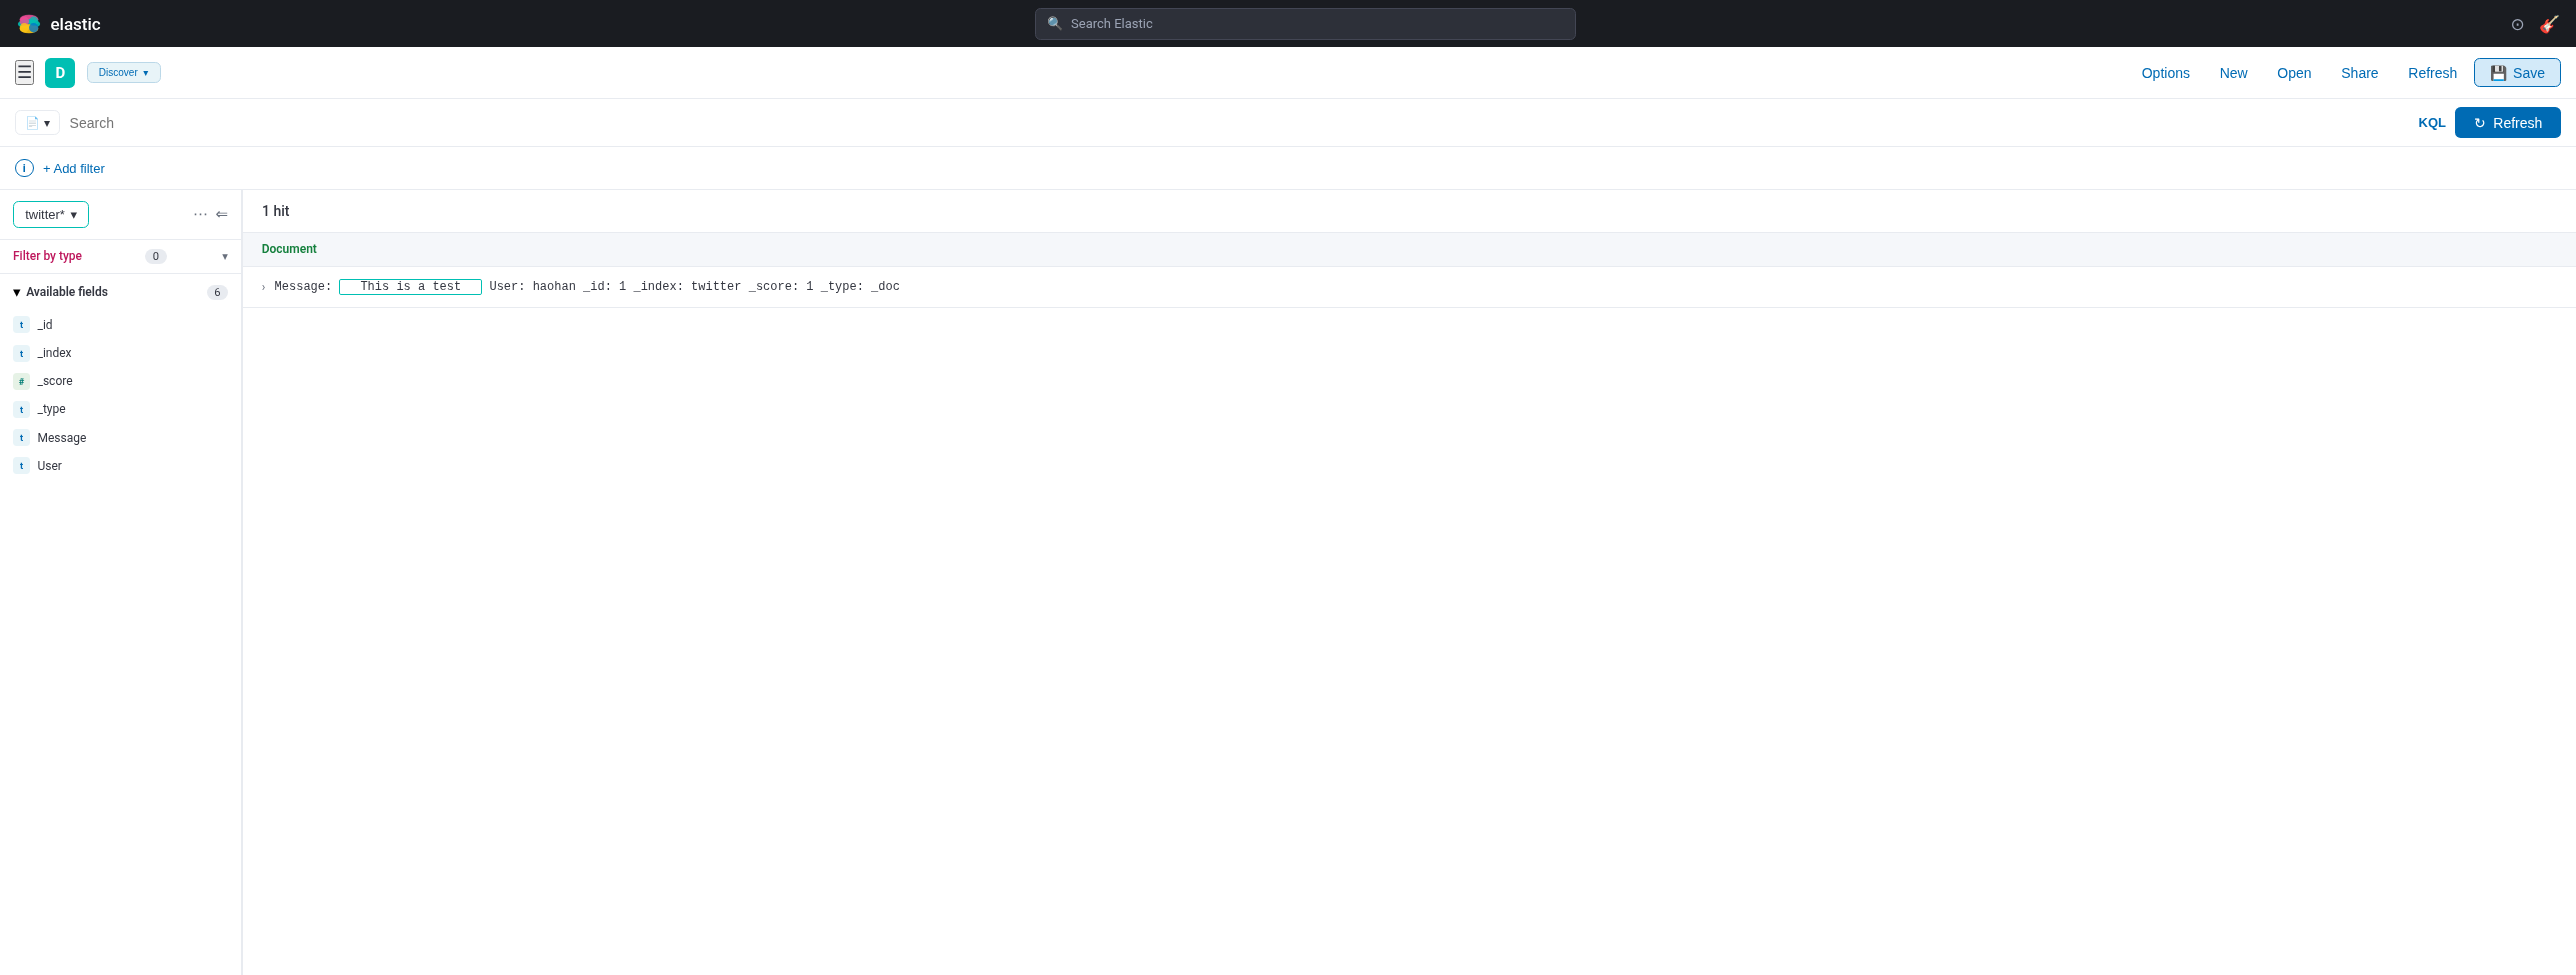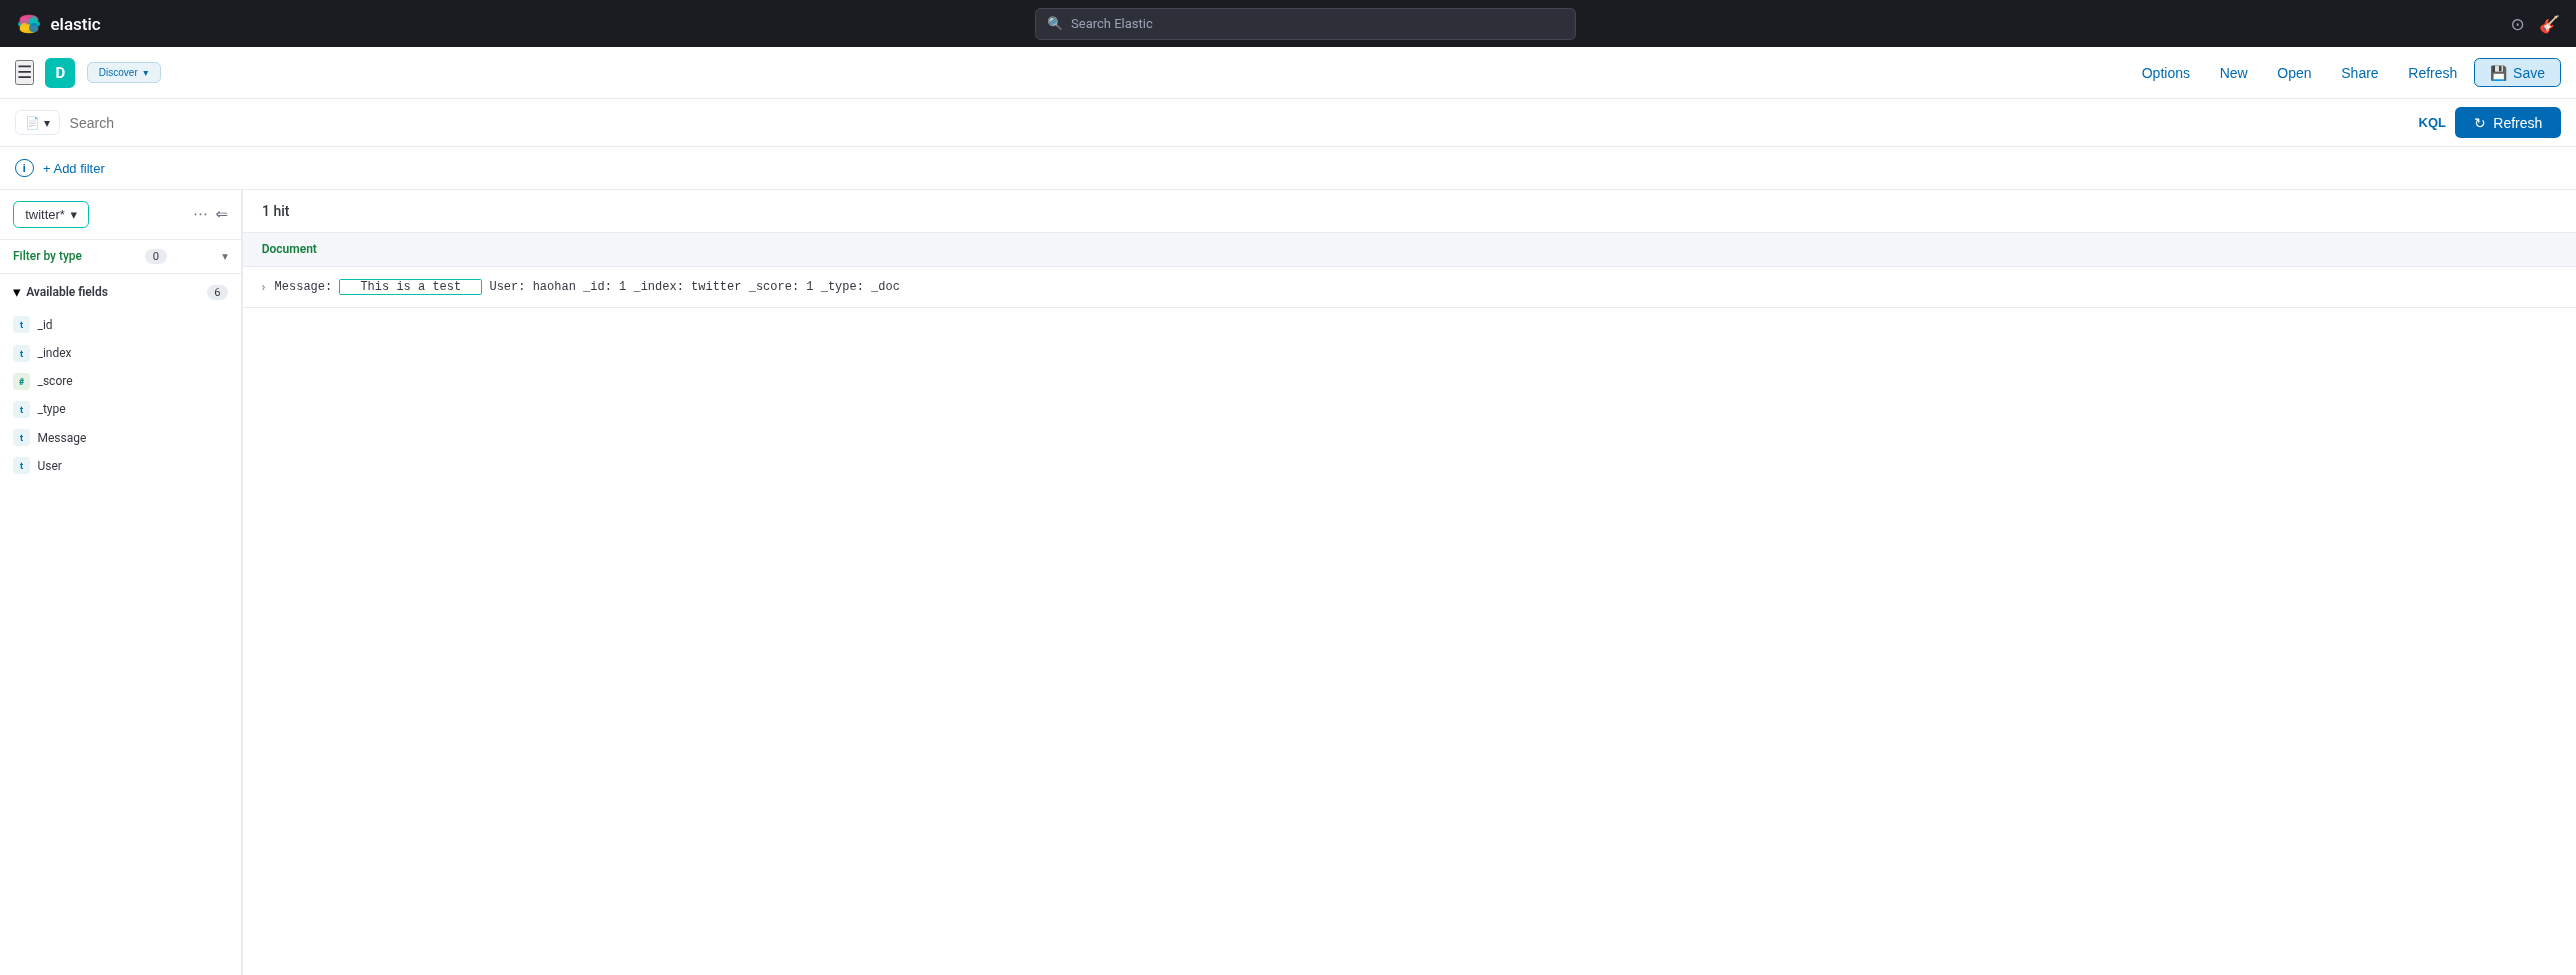--- a/index.html
+++ b/index.html
@@ -280,21 +280,21 @@
     .filter-type-row {
       padding: 9.3px 13px;
       border-bottom: 0.9px solid #e8ebf0;
       display: flex;
       align-items: center;
       justify-content: space-between;
       cursor: pointer;
     }
     .filter-type-label {
       font-size: 12px;
-      color: #15803d;
+      color: #be185d;
       font-weight: 500;
     }
     .filter-type-badge {
       background: #e8ebf0;
       border-radius: 9.3px;
       padding: 0.9px 7.5px;
       font-size: 11.2px;
       color: #343741;
       margin-left: 7.5px;
     }

